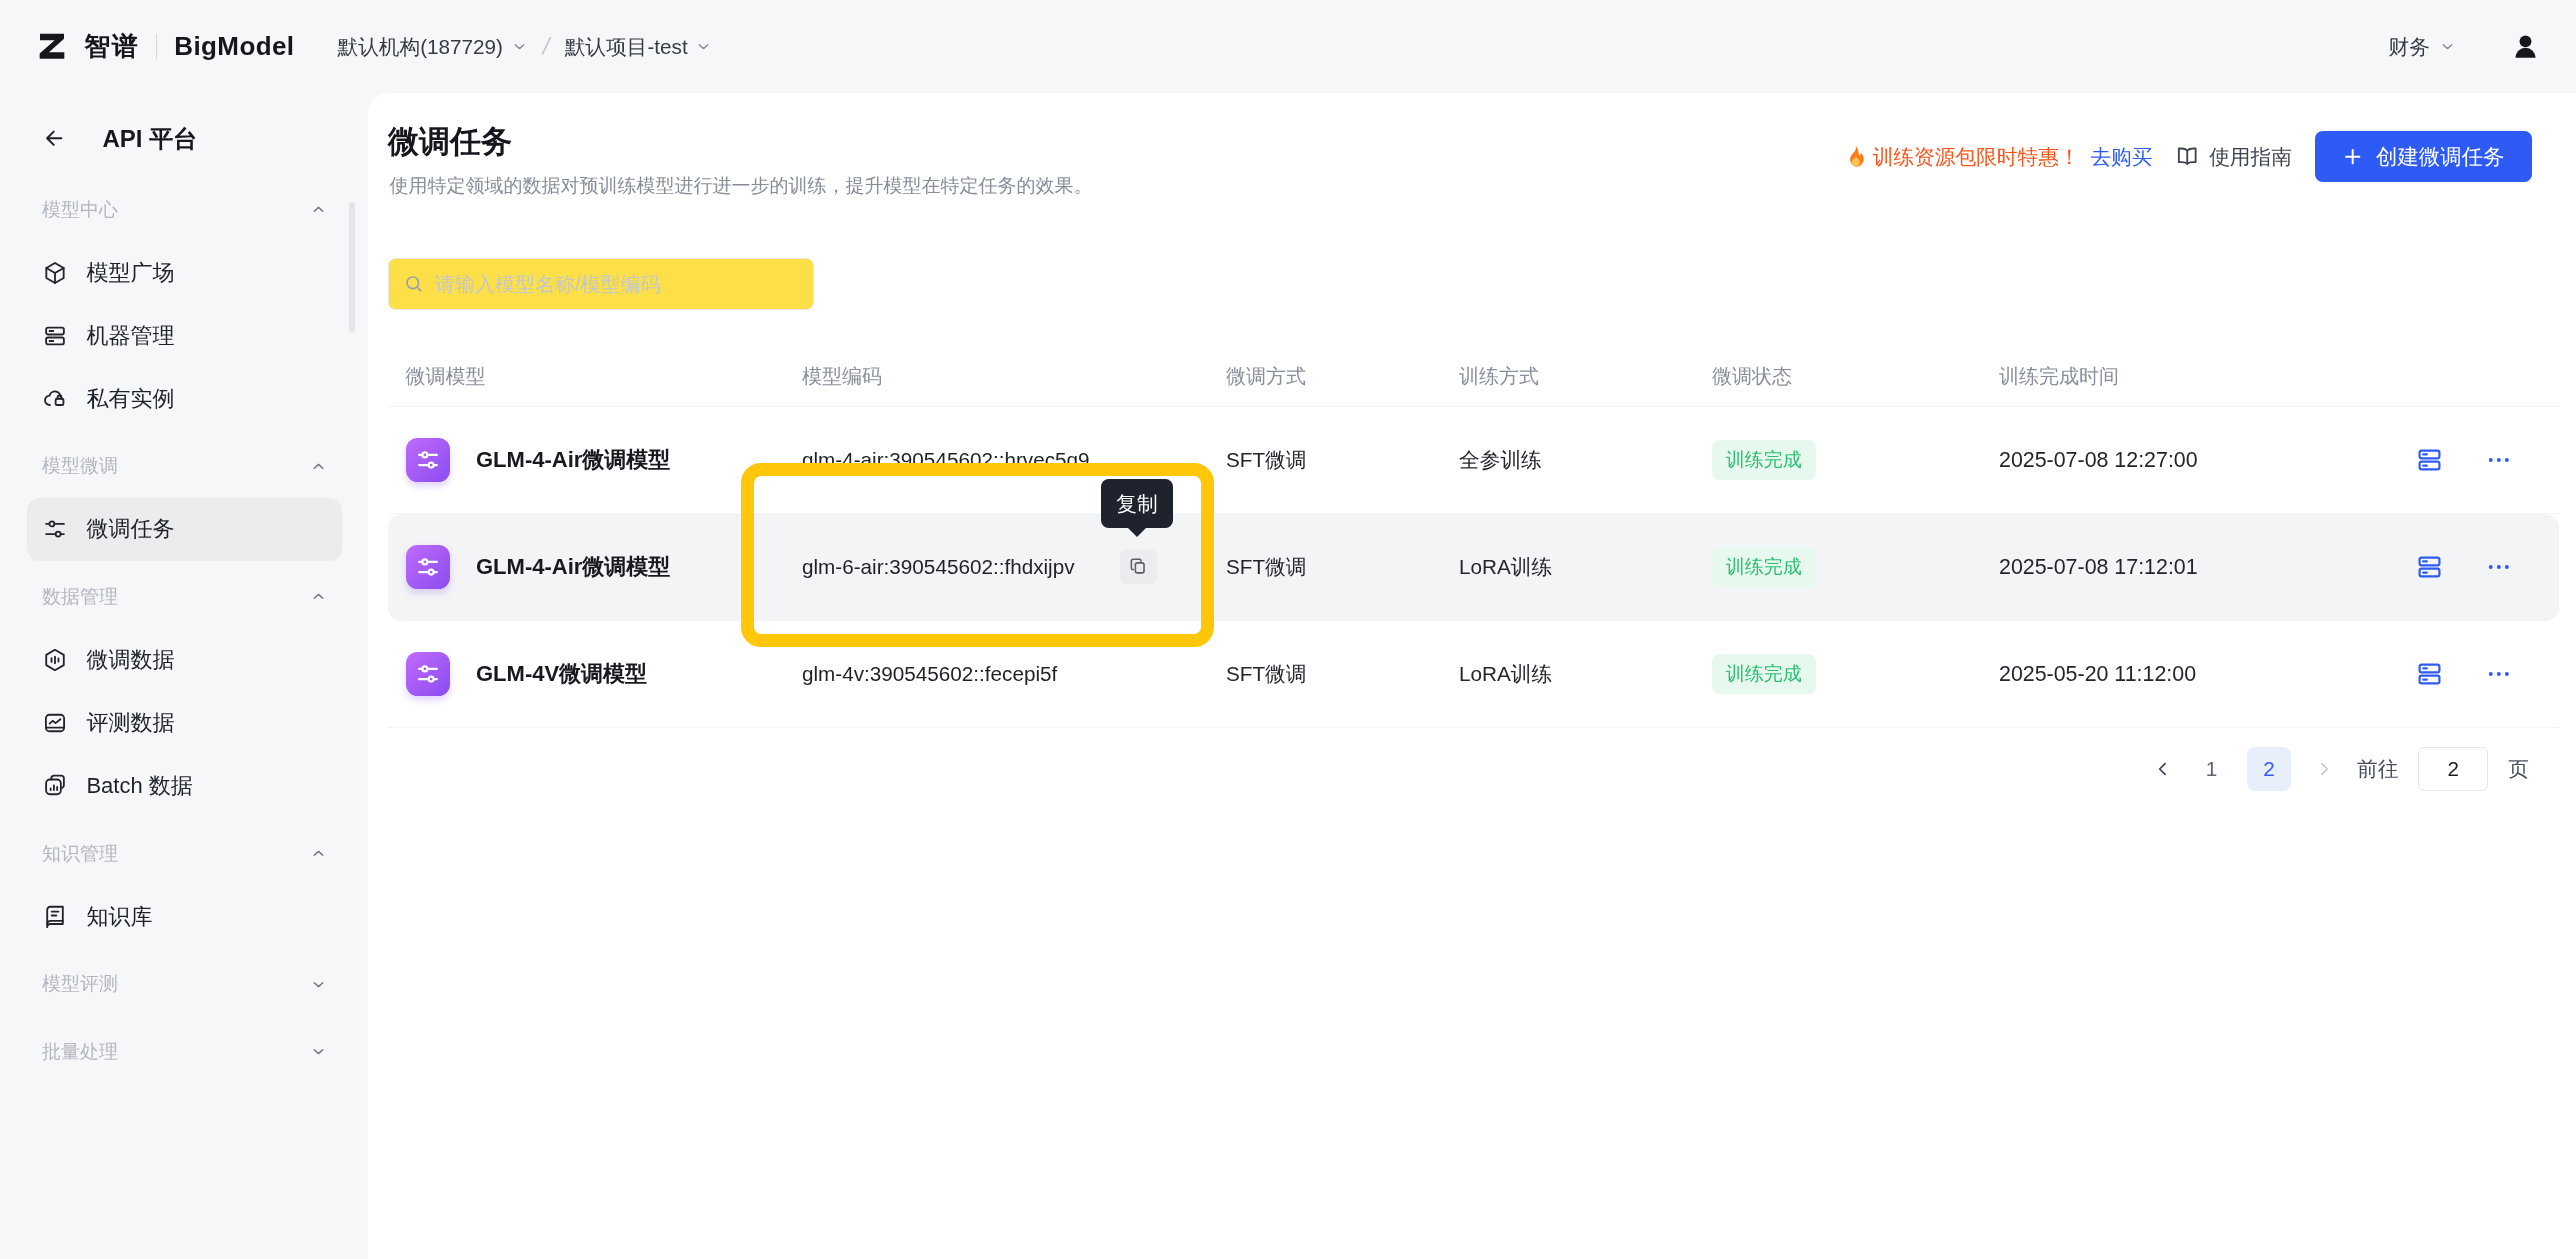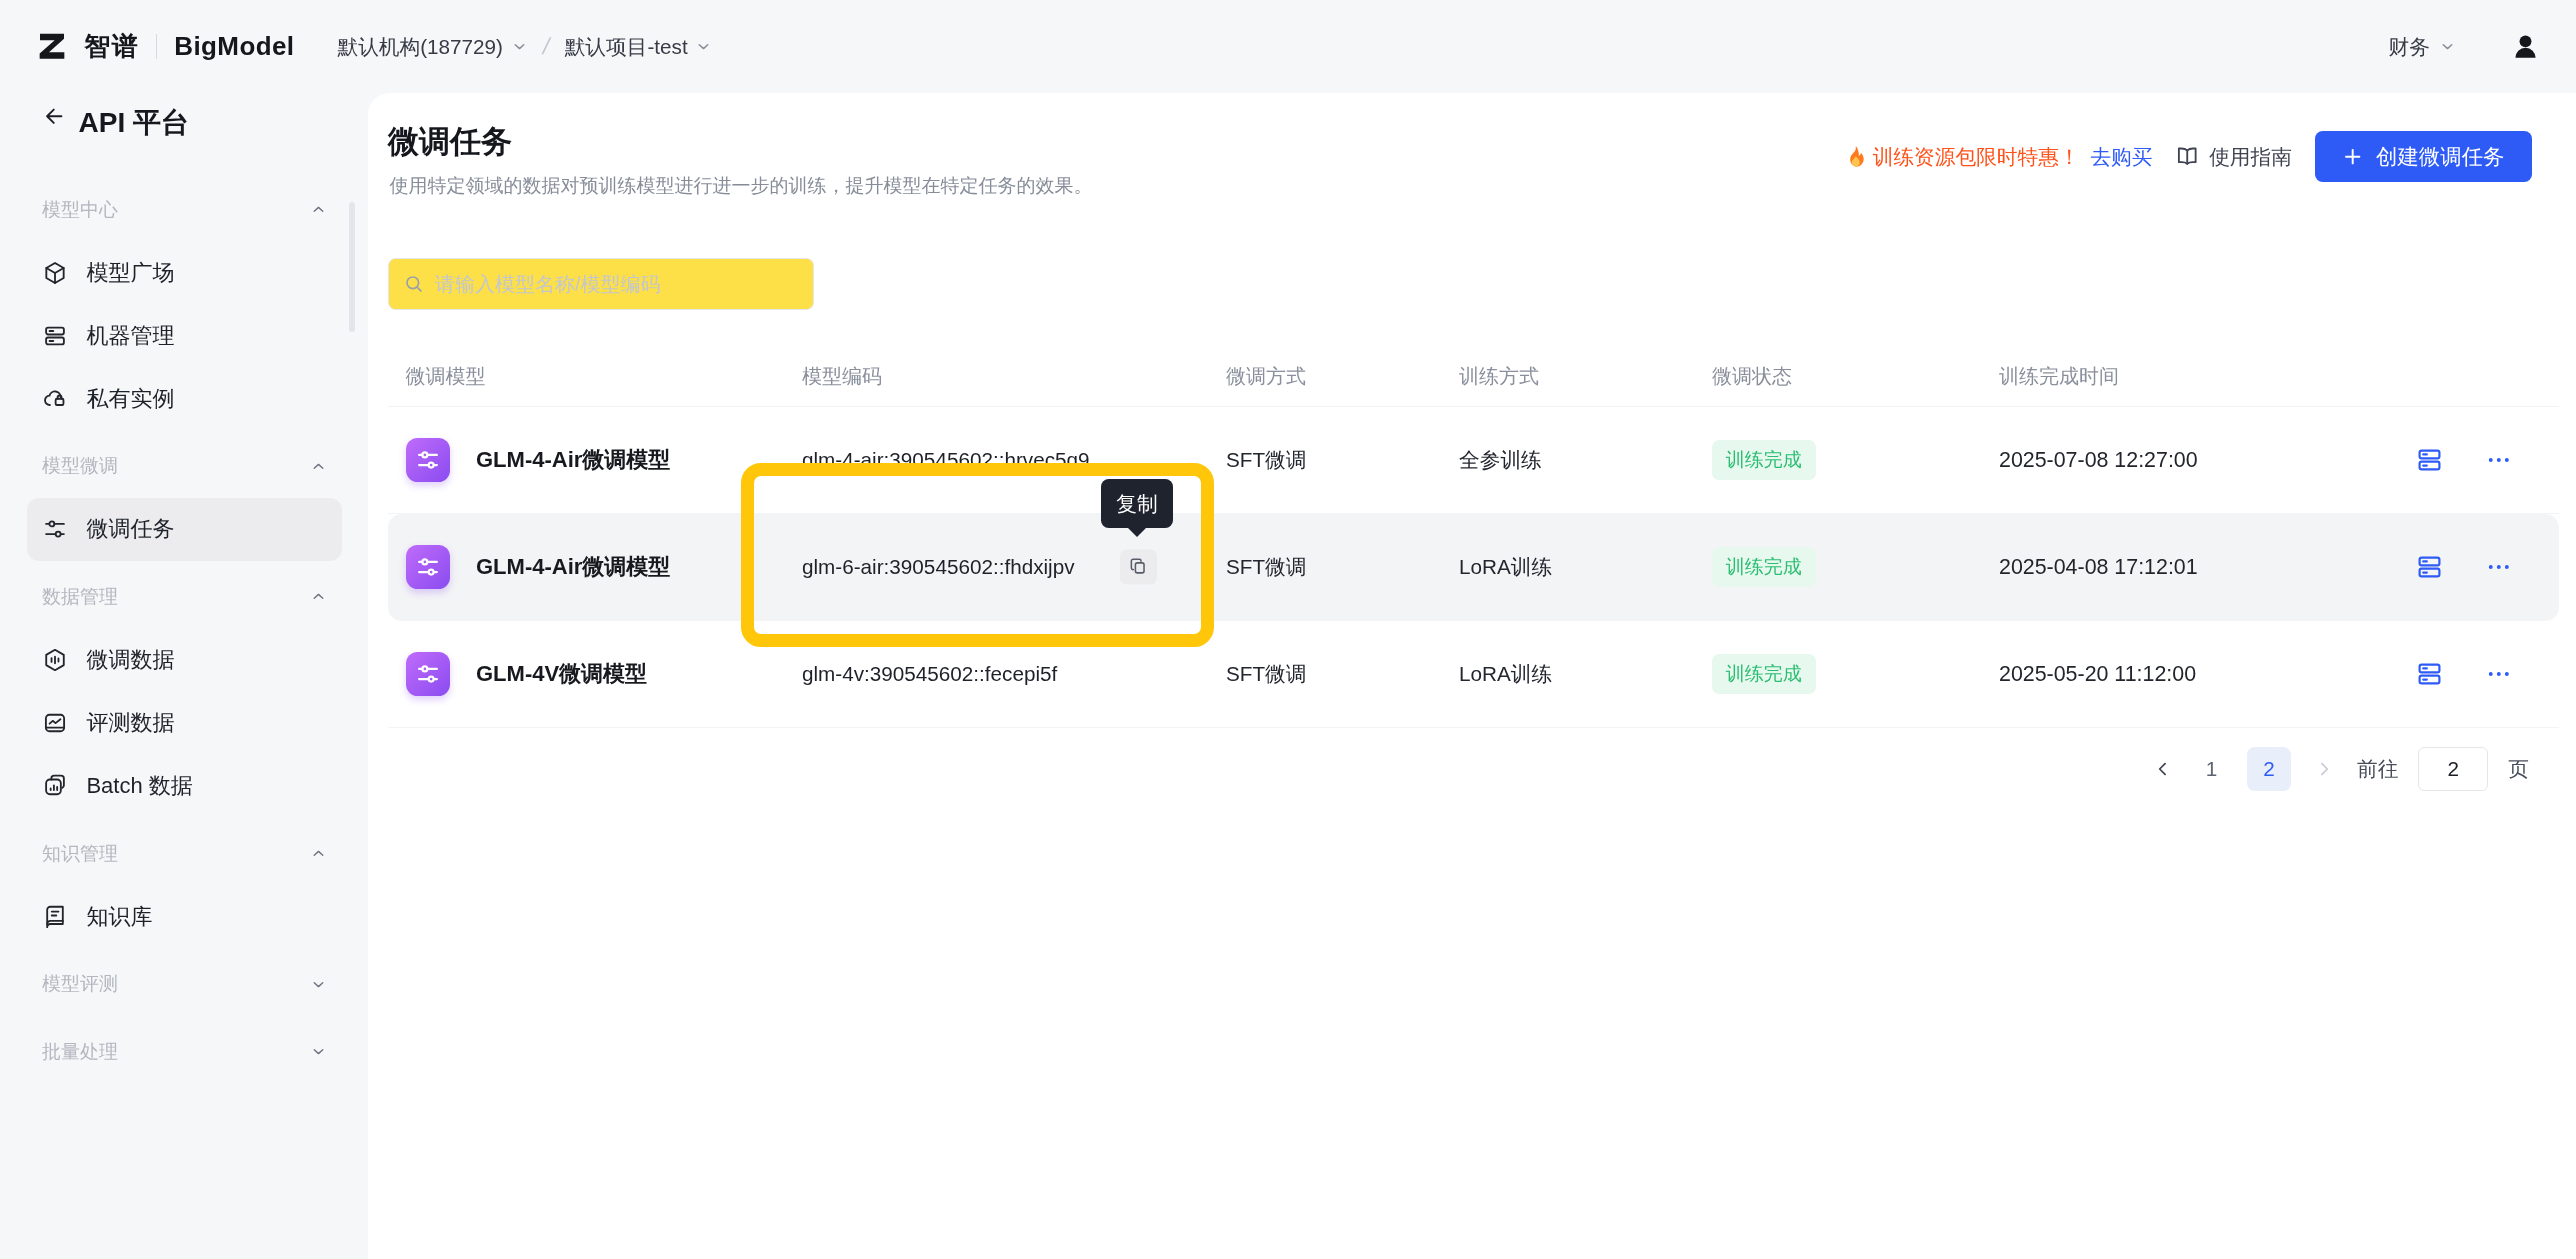--- a/index.html
+++ b/index.html
@@ -22,21 +22,21 @@
   .crumb { display:flex; align-items:center; gap:7.7px; cursor:pointer; }
   .crumb-sep { color:#c4c7ce; font-size:23px; font-weight:300; transform:skewX(-12deg); }
   .chev { width:17px; height:17px; color:#878c98; }
   .header-right { margin-left:auto; margin-right:35px; display:flex; align-items:center; gap:54px; }
   .finance { display:flex; align-items:center; gap:9.2px; font-size:20.7px; color:#363b46; }
   .avatar { width:31px; height:31px; color:#15171d; }
 
   
   .sidebar { position:absolute; left:0; top:93px; bottom:0; width:368px; }
   .side-scroll { position:absolute; left:0; right:0; top:0; height:1019px; overflow:hidden; padding:10.7px 41px 0 42px; }
-  .side-back { height:70px; display:flex; align-items:flex-start; gap:12px; font-size:28px; font-weight:600; color:#15181f; cursor:pointer; }
+  .side-back { height:70px; display:flex; align-items:center; gap:36px; font-size:24px; font-weight:600; color:#15181f; cursor:pointer; }
   .back-ico { width:24.5px; height:24.5px; color:#1c1f26; }
   .side-item { height:63px; display:flex; align-items:center; gap:18.4px; font-size:22px; color:#1d2129;
                border-radius:12.2px; margin:0 -15.3px; padding:0 15.3px; cursor:pointer; }
   .side-item.active { background:#ececef; }
   .side-icon { width:26px; height:26px; color:#22252c; flex:none; }
   .side-section { height:63px; margin-top:4.6px; display:flex; align-items:center; justify-content:space-between;
                   font-size:19px; color:#b3b7c0; cursor:pointer; }
   .sec-chev { width:17px; height:17px; color:#6e7480; }
   .side-thumb { position:absolute; right:13px; top:109px; width:6.1px; height:130px; border-radius:3.1px; background:#e4e5ea; }
   .side-footer { position:absolute; left:0; right:0; bottom:0; height:148px; border-top:1.5px solid #e9eaee; padding:12.2px 42px 0; background:#f6f7f9; }
@@ -366,21 +366,21 @@
           <span class="cell c-code">glm-6-air:390545602::fhdxijpv</span>
           <button class="copy-btn">
             <svg class="" viewBox="0 0 24 24" fill="none" stroke="currentColor" stroke-width="1.8" stroke-linecap="round" stroke-linejoin="round">
               <rect x="8.6" y="7.4" width="10" height="11.6" rx="2.2"></rect>
               <path d="M6.2 15.2h-.4A1.9 1.9 0 0 1 3.9 13.3V5.1a1.9 1.9 0 0 1 1.9-1.9h7.4a1.9 1.9 0 0 1 1.9 1.9v.5"></path>
             </svg>
           </button>
           <span class="cell c-tune">SFT微调</span>
           <span class="cell c-train">LoRA训练</span>
           <span class="cell c-status"><span class="badge">训练完成</span></span>
-          <span class="cell c-time">2025-04-08 17:12:01</span>
+          <span class="cell c-time">2025-07-08 17:12:01</span>
           <span class="cell c-act">
             <svg class="act-ico" viewBox="0 0 24 24" fill="none" stroke="currentColor" stroke-width="1.8" stroke-linecap="round" stroke-linejoin="round">
               <rect x="3.8" y="4.2" width="16.4" height="6.4" rx="1.6"></rect>
               <rect x="3.8" y="13.4" width="16.4" height="6.4" rx="1.6"></rect>
               <path d="M6.8 7.4h3M6.8 16.6h3"></path>
             </svg>
           </span>
           <span class="cell c-dots">
             <svg class="dots-ico" viewBox="0 0 24 24" fill="none" stroke="currentColor" stroke-width="1.8" stroke-linecap="round" stroke-linejoin="round">
               <circle cx="5" cy="12" r="1.7" fill="currentColor" stroke="none"></circle>

